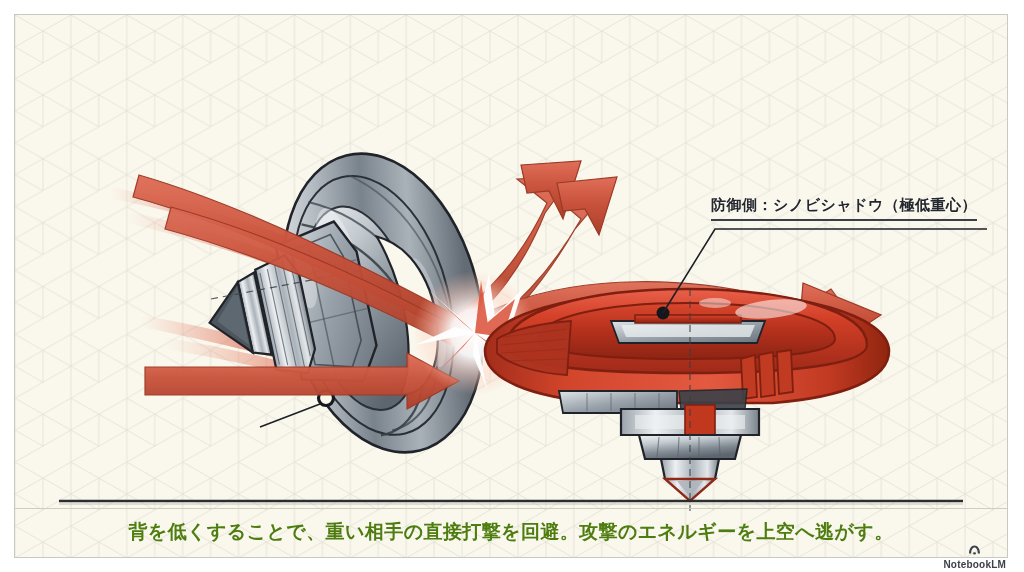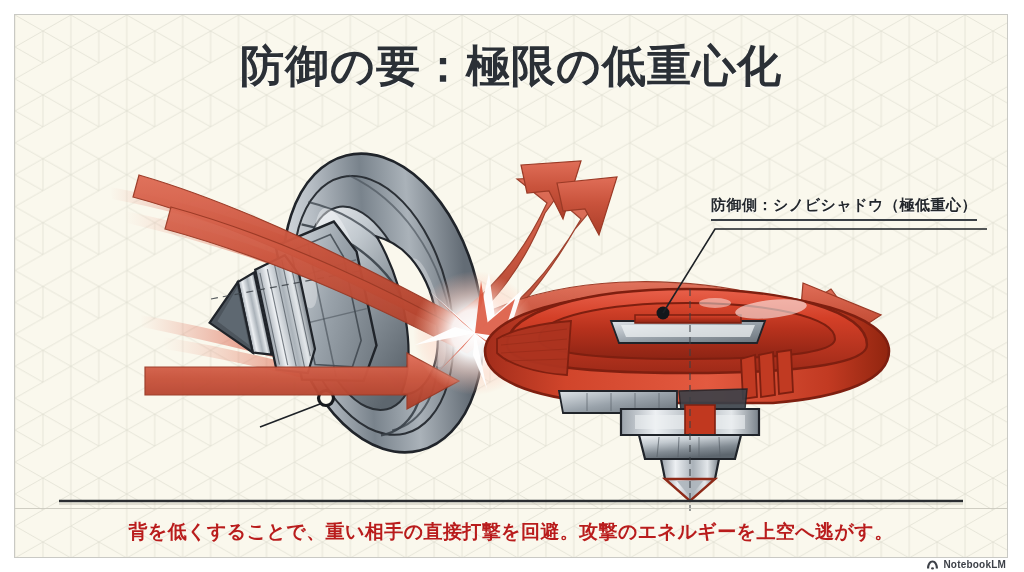--- a/index.html
+++ b/index.html
@@ -96,55 +96,56 @@
     background: #cfcdc2;
   }
   #caption {
     position: absolute;
     left: 0;
     right: 0;
     bottom: 12px;
     text-align: center;
     font-size: 19px;
     font-weight: 700;
-    color: #b91c1c;
+    color: #4d7c0f;
     letter-spacing: .4px;
     white-space: nowrap;
   }
 
   
   #watermark {
     position: absolute;
     right: 18px;
     bottom: 2px;
     display: flex;
+    align-items: center;
     gap: 4px;
     font-size: 10px;
     font-weight: 600;
     color: #3d4148;
     letter-spacing: .2px;
+    flex-direction: column;
   }
   #watermark svg { display: block; }
 </style>
 </head>
 <body>
 
 <div id="page">
   <div id="frame">
 
     <svg id="grid" viewBox="0 0 994 544" preserveAspectRatio="none" aria-hidden="true">
       <defs>
         <pattern id="isoGrid" width="56" height="64" patternUnits="userSpaceOnUse">
           <path d="M0 0 L28 16 L56 0 M0 32 L28 48 L56 32 M0 64 L28 48 M28 16 L28 48 M0 0 L0 64 M56 0 L56 64 M0 32 L28 16 L56 32" fill="none" stroke="#c6c5b8" stroke-width="0.7"></path>
         </pattern>
       </defs>
       <rect width="994" height="544" fill="url(#isoGrid)"></rect>
     </svg>
 
-    <div id="title">防御の要：極限の低重心化</div>
 
     <svg id="stage" viewBox="0 0 994 544" aria-hidden="true">
       <defs>
 
         <linearGradient id="gMetal" x1="0" y1="0" x2="1" y2="0.3">
           <stop offset="0" stop-color="#eceff2"></stop>
           <stop offset=".28" stop-color="#b6bdc4"></stop>
           <stop offset=".52" stop-color="#79838c"></stop>
           <stop offset=".74" stop-color="#aab2b9"></stop>
           <stop offset="1" stop-color="#636c75"></stop>

